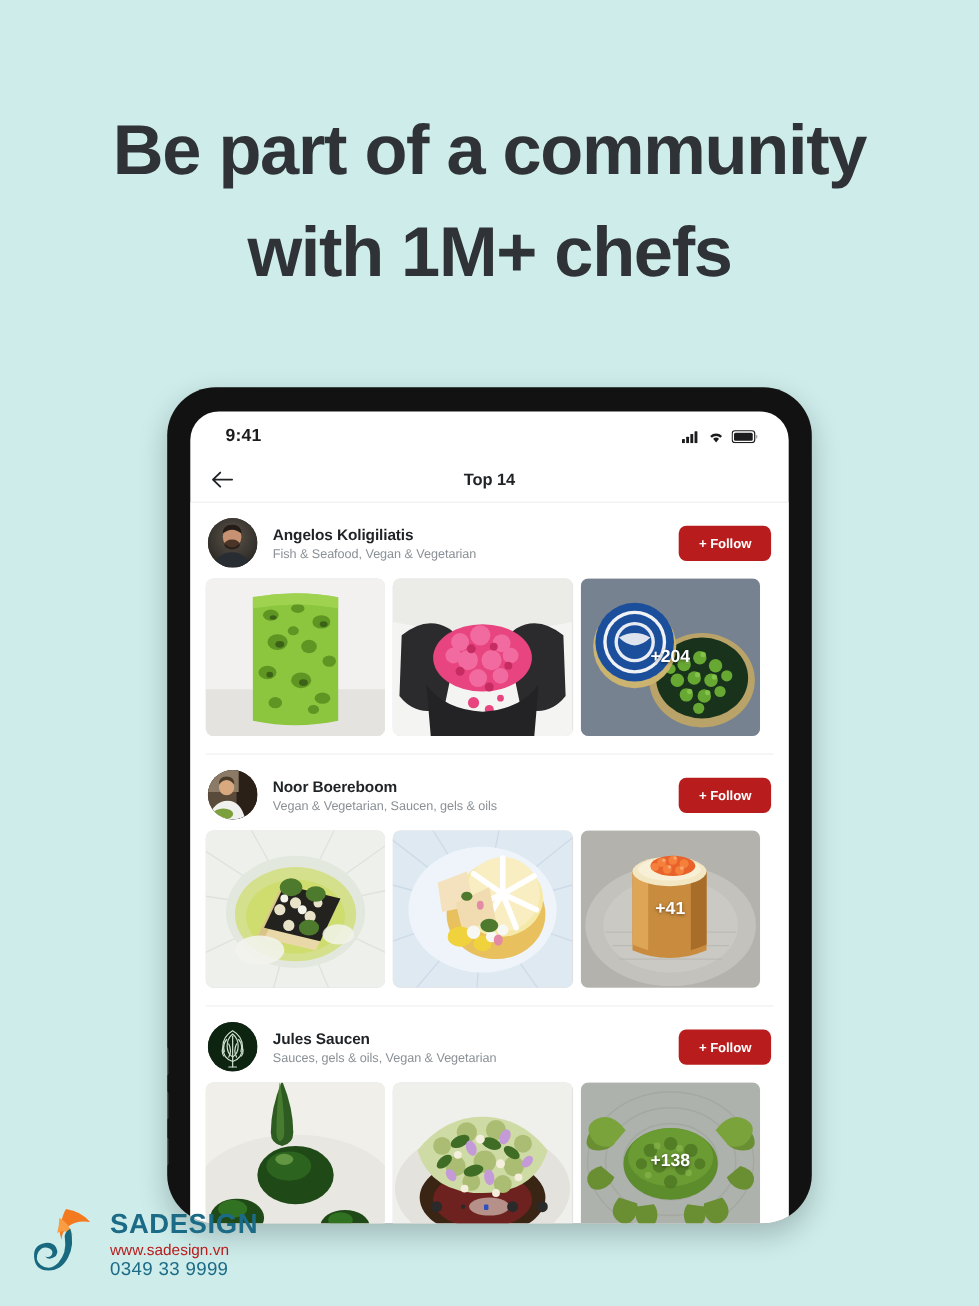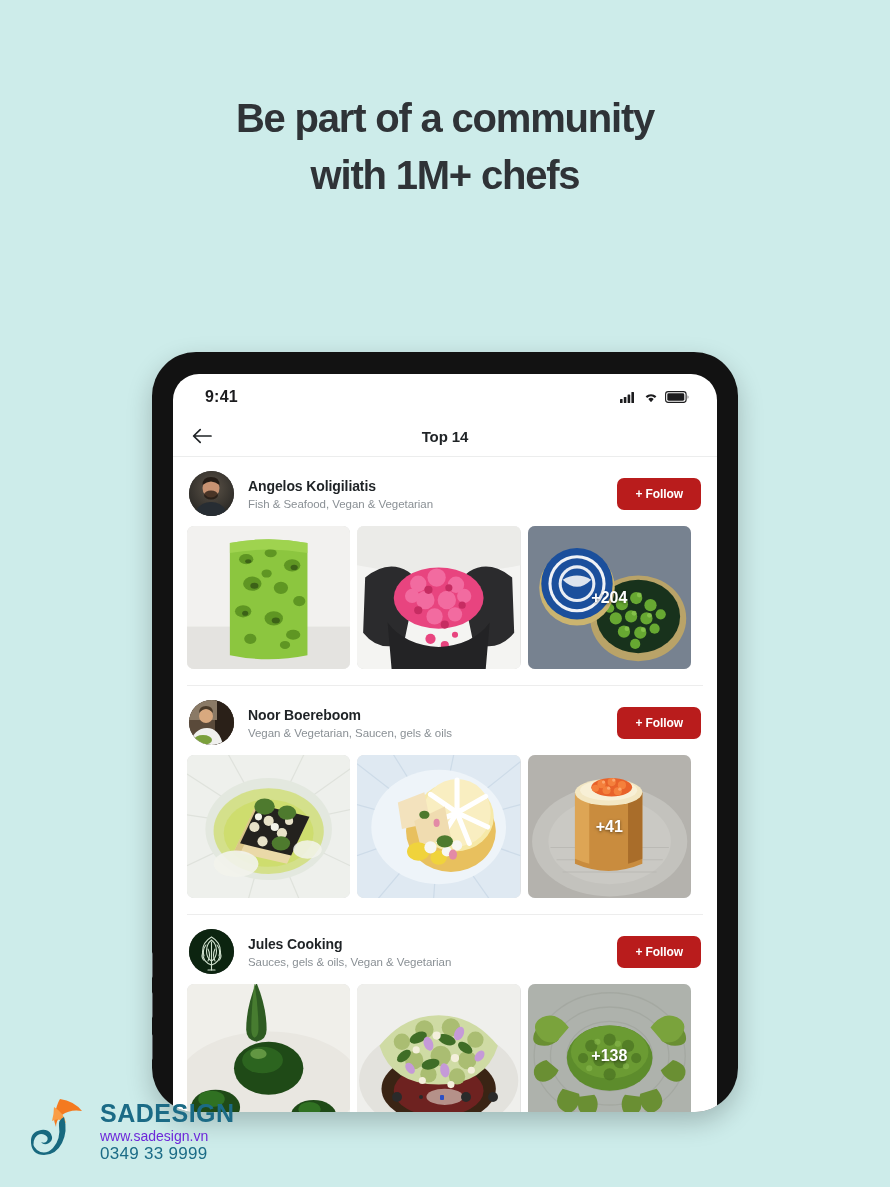--- a/index.html
+++ b/index.html
@@ -16,21 +16,21 @@
   }
 
   
   .headline {
     position: absolute;
     top: 88px;
     left: 0;
     width: 890px;
     text-align: center;
     color: #2f3337;
-    font-size: 40px;
+    font-size: 64px;
     font-weight: bold;
     line-height: 1.52;
     letter-spacing: -1.2px;
   }
   .headline .line { display: block; }
   .headline .line2 { margin-top: -4px; }
 
   
   .tablet {
     position: absolute;
@@ -217,21 +217,21 @@
   }
   .wm-text { line-height: 1; }
   .wm-brand {
     font-size: 25px;
     font-weight: bold;
     color: #1b6b86;
     letter-spacing: 0.5px;
   }
   .wm-url {
     font-size: 14px;
-    color: #6d28d9;
+    color: #b91c1c;
     margin-top: 3px;
   }
   .wm-phone {
     font-size: 17px;
     color: #1b6b86;
     margin-top: 2px;
     letter-spacing: 0.3px;
   }
 </style>
 </head>
@@ -571,21 +571,21 @@
                   <path d="M30.5 22 q3 5 0 9"></path>
                 <path d="M22.5 13 v23"></path>
                   <path d="M19 20 q3 6 0 12"></path>
                   <path d="M26 20 q-3 6 0 12"></path>
                 <path d="M22.5 36 v5"></path>
                   <path d="M19 41 h7"></path>
               </g>
             </svg>
           </div>
           <div class="chef-info">
-            <div class="chef-name">Jules Cooking</div>
+            <div class="chef-name">Jules Saucen</div>
             <div class="chef-tags">Sauces, gels &amp; oils, Vegan &amp; Vegetarian</div>
           </div>
           <button class="follow-btn">+ Follow</button>
         </div>
         <div class="photo-row">
           <div class="photo">
             <svg width="100%" height="100%" viewBox="0 0 160 143" preserveAspectRatio="xMidYMid slice">
               <rect width="160" height="143" fill="#f0efea"></rect>
               <ellipse cx="80" cy="100" rx="90" ry="52" fill="#e9e7e1"></ellipse>
               <path d="M68 0 q10 24 10 46 q0 10 -10 12 q-10 -2 -10 -12 q0 -22 10 -46z" fill="#2e5b22"></path>

